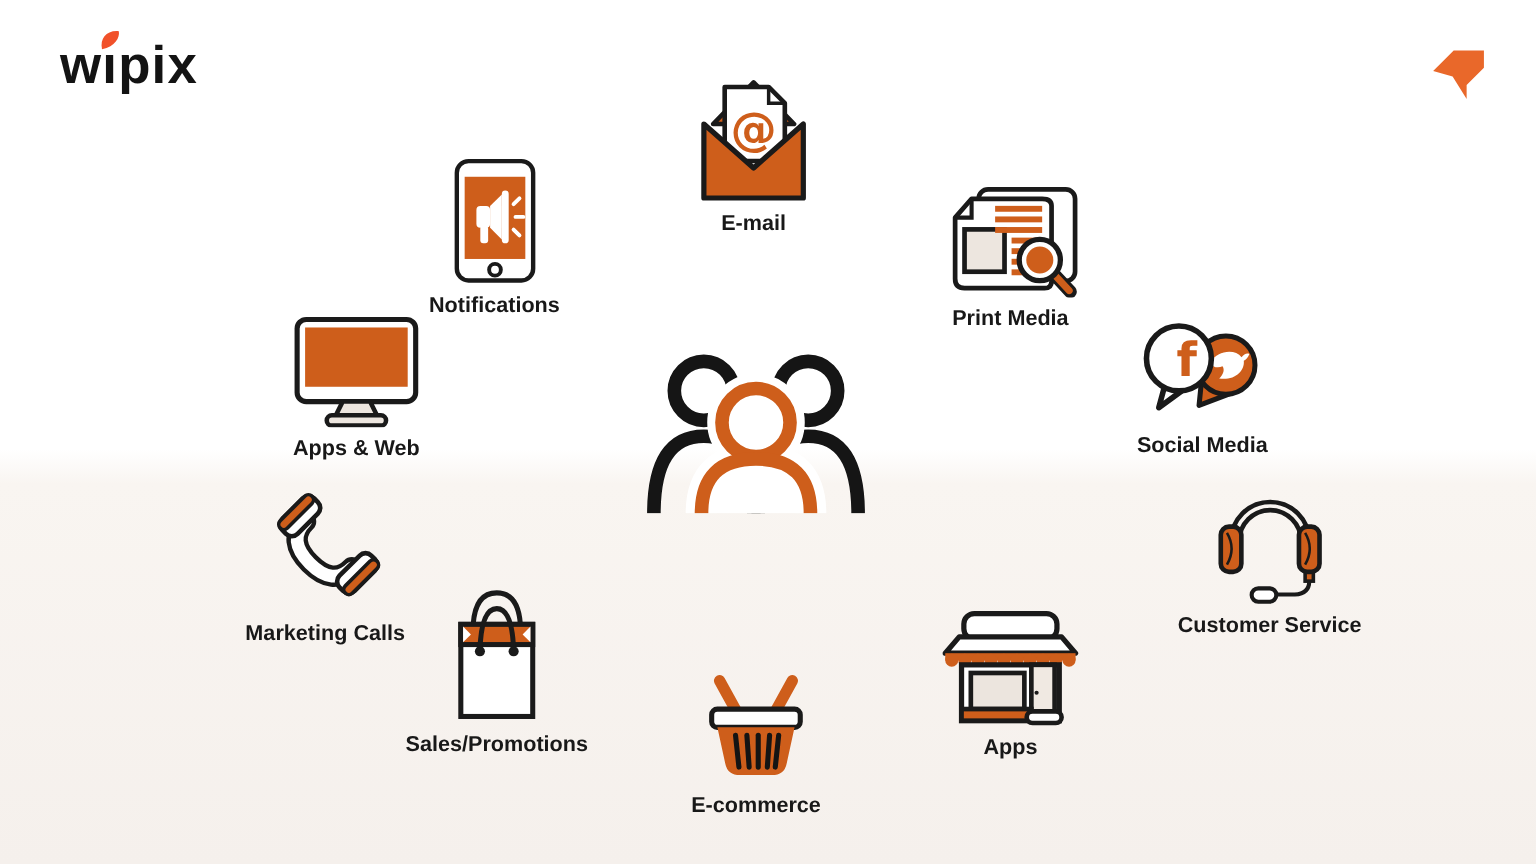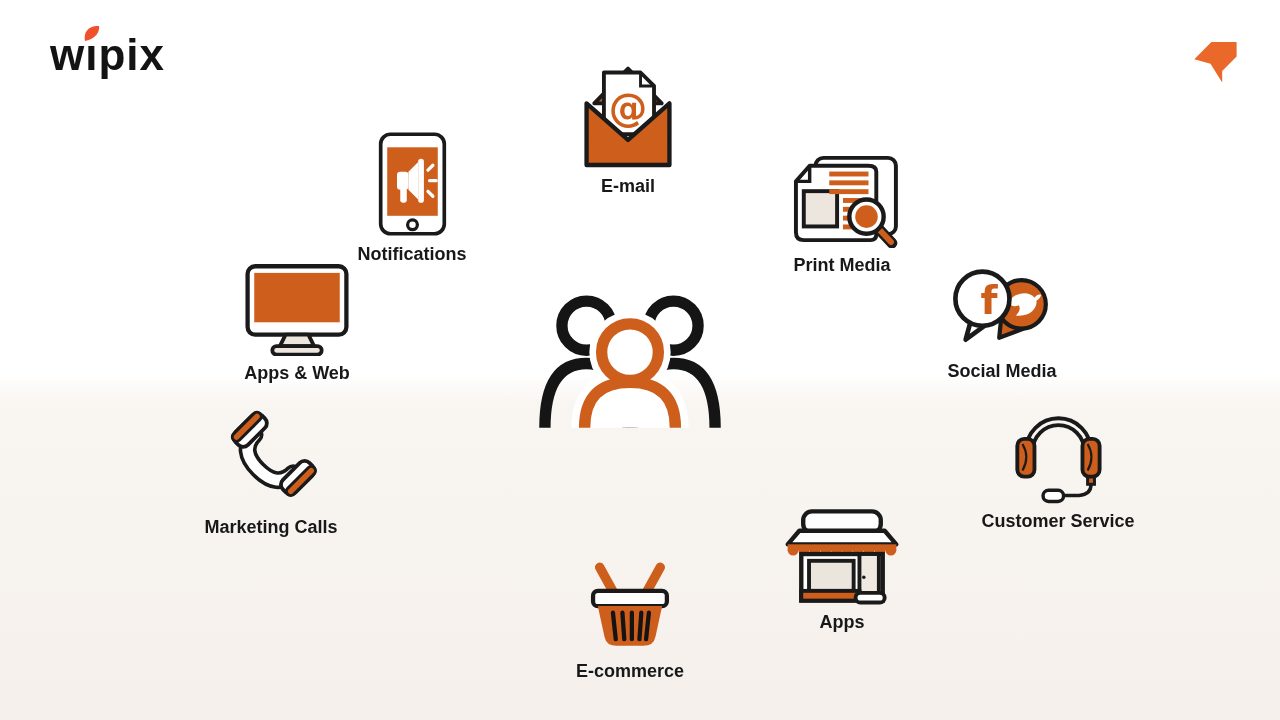--- a/index.html
+++ b/index.html
@@ -170,20 +170,33 @@
         <line x1="38" y1="53" x2="41" y2="81"></line>
         <line x1="48" y1="53" x2="50" y2="81"></line>
         <line x1="58" y1="53" x2="58" y2="81"></line>
         <line x1="68" y1="53" x2="66" y2="81"></line>
         <line x1="76" y1="53" x2="73" y2="81"></line>
       </g>
     </svg>
     <div class="label">E-commerce</div>
   </div>
 
+  <div class="item" style="left:414px; top:490px;">
+    <svg width="88" height="113" viewBox="0 0 94 120">
+      <path d="M26,32 Q28,4 47,4 Q66,4 68,32" fill="none" stroke="#1a1a1a" stroke-width="4.5"></path>
+      <rect x="15" y="32" width="64" height="82" fill="#ffffff" stroke="#1a1a1a" stroke-width="4.5"></rect>
+      <rect x="15" y="32" width="64" height="18" fill="#CE5E1B" stroke="#1a1a1a" stroke-width="4.5"></rect>
+      <polygon points="17,34 24,41 17,48" fill="#ffffff"></polygon>
+      <polygon points="77,34 70,41 77,48" fill="#ffffff"></polygon>
+      <path d="M32,56 Q33,18 47,18 Q61,18 62,56" fill="none" stroke="#1a1a1a" stroke-width="4.5"></path>
+      <circle cx="32" cy="56" r="4.5" fill="#1a1a1a"></circle>
+      <circle cx="62" cy="56" r="4.5" fill="#1a1a1a"></circle>
+    </svg>
+    <div class="label">Sales/Promotions</div>
+  </div>
 
   <div class="item" style="left:271px; top:410px;">
     <svg width="110" height="100" viewBox="0 0 118 108">
       <g transform="translate(59,50) rotate(45) scale(0.92)">
         <path d="M-32,-4 Q-32,22 0,22 Q32,22 32,-4" fill="none" stroke="#1a1a1a" stroke-width="21" stroke-linecap="round"></path>
         <path d="M-32,-4 Q-32,22 0,22 Q32,22 32,-4" fill="none" stroke="#ffffff" stroke-width="12.5" stroke-linecap="round"></path>
         <rect x="-50" y="-26" width="21" height="44" rx="8" fill="#ffffff" stroke="#1a1a1a" stroke-width="4.5"></rect>
         <rect x="-50" y="-26" width="10" height="44" rx="5" fill="#CE5E1B" stroke="#1a1a1a" stroke-width="3.5"></rect>
         <rect x="29" y="-26" width="21" height="44" rx="8" fill="#ffffff" stroke="#1a1a1a" stroke-width="4.5"></rect>
         <rect x="40" y="-26" width="10" height="44" rx="5" fill="#CE5E1B" stroke="#1a1a1a" stroke-width="3.5"></rect>

